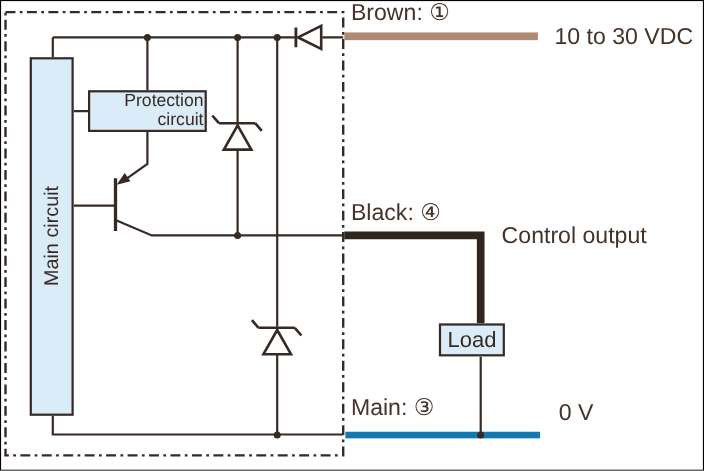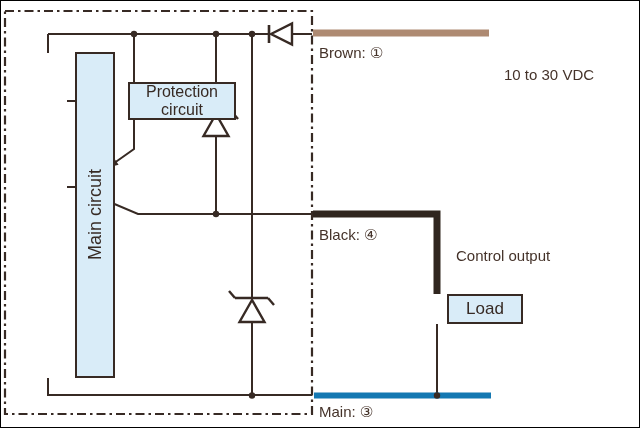--- a/index.html
+++ b/index.html
@@ -19,38 +19,37 @@
   .solid{fill:var(--line-dark,#372a24);stroke:none;}
   .dashdot{stroke:var(--line-dark,#372a24);stroke-width:2.2;fill:none;stroke-dasharray:9 4 2.5 4;}
   .blackwire{stroke:var(--black-wire,#30261f);stroke-width:7;fill:none;}
   .circuit-box{
     position:absolute;
     box-sizing:border-box;
     background:var(--box-fill,#d9ecf8);
     border:2px solid var(--box-border,#372a24);
     color:var(--line-dark,#372a24);
     display:flex;align-items:center;justify-content:center;
-    text-align:center;
-    margin-left:48px;
+    text-align:right;
   }
   #main-circuit-box{left:26px;top:51px;width:40px;height:326px;font-size:18px;}
   #main-circuit-box .vtext{writing-mode:vertical-rl;transform:rotate(180deg);white-space:nowrap;}
   #protection-circuit-box{left:79px;top:81px;width:108px;height:38px;font-size:16px;line-height:18px;padding:0 1px;}
-  #load-box{left:398px;top:293px;width:76px;height:30px;font-size:17px;}
+  #load-box{left:398px;top:293px;width:60px;height:30px;font-size:20px;}
   .lbl{
     position:absolute;
     color:var(--label-text,#45332a);
-    font-size:15px;line-height:1;white-space:nowrap;margin-top:44px;
+    font-size:21px;line-height:1;white-space:nowrap;
   }
   #brown-wire-label{left:318px;top:0px;}
   #brown-external-label{left:503px;top:22px;}
   #black-wire-label{left:318px;top:182px;}
   #black-external-label{left:455px;top:203px;}
   #blue-wire-label{left:318px;top:359px;}
-  #blue-external-label{left:507px;top:403px;}
+  #blue-external-label{left:507px;top:364px;}
 </style>
 </head>
 <body>
 
 <div id="canvas">
 
   <svg id="wiring" width="640" height="428" viewBox="0 0 640 428">
 
     <rect class="dashdot" x="4" y="10" width="307" height="403"></rect>
 

